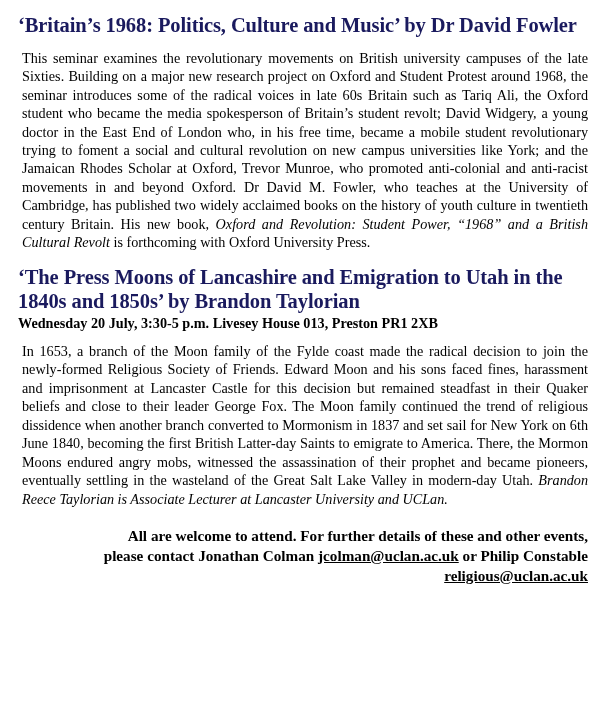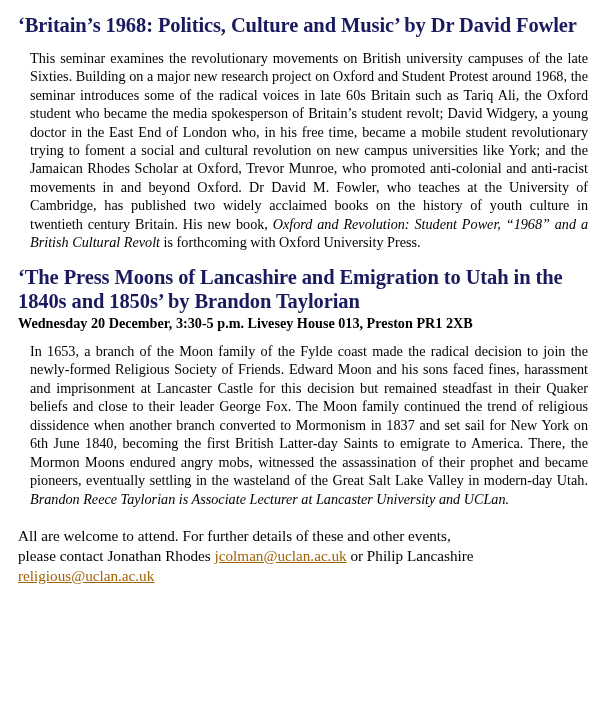--- a/index.html
+++ b/index.html
@@ -36,54 +36,54 @@
   .event-details {
     font-size: 14.2px;
     font-weight: bold;
     line-height: 1.25;
     margin: 2px 0 0 0;
   }
   .event-body {
     font-size: 14.2px;
     line-height: 1.30;
     text-align: justify;
-    margin: 11px 0 0 12px;
+    margin: 11px 0 0 4px;
   }
   .event-body-2 {
     margin-top: 9px;
   }
   .it { font-style: italic; }
   .closing {
     margin-top: 18px;
     font-size: 15.2px;
-    font-weight: normal;
-    text-align: left;
+    font-weight: bold;
+    text-align: right;
     line-height: 1.30;
   }
   .closing .line2 { display: block; }
   a.email {
-    color: #a16207;
+    color: #000000;
     text-decoration: underline;
   }
 </style>
 </head>
 <body>
 
 <div class="page">
 
   <div class="event">
     <h1 class="event-title">‘Britain’s 1968: Politics, Culture and Music’ by Dr David Fowler</h1>
     <p class="event-body"><span>This seminar examines the revolutionary movements on British university campuses of the late Sixties. Building on a major new research project on Oxford and Student Protest around 1968, the seminar introduces some of the radical voices in late 60s Britain such as Tariq Ali, the Oxford student who became the media spokesperson of Britain’s student revolt; David Widgery, a young doctor in the East End of London who, in his free time, became a mobile student revolutionary trying to foment a social and cultural revolution on new campus universities like York; and the Jamaican Rhodes Scholar at Oxford, Trevor Munroe, who promoted anti-colonial and anti-racist movements in and beyond Oxford. Dr David M. Fowler, who teaches at the University of Cambridge, has published two widely acclaimed books on the history of youth culture in twentieth century Britain. His new book, </span><span class="it">Oxford and Revolution: Student Power, “1968” and a British Cultural Revolt</span><span> is forthcoming with Oxford University Press.</span></p>
   </div>
 
   <div class="event">
     <h1 class="event-title event-title-2">‘The Press Moons of Lancashire and Emigration to Utah in the 1840s and 1850s’ by Brandon Taylorian</h1>
-    <p class="event-details">Wednesday 20 December, 3:30-5 p.m. Livesey House 013, Preston PR1 2XB</p>
+    <p class="event-details">Wednesday 20 July, 3:30-5 p.m. Livesey House 013, Preston PR1 2XB</p>
     <p class="event-body event-body-2"><span>In 1653, a branch of the Moon family of the Fylde coast made the radical decision to join the newly-formed Religious Society of Friends. Edward Moon and his sons faced fines, harassment and imprisonment at Lancaster Castle for this decision but remained steadfast in their Quaker beliefs and close to their leader George Fox. The Moon family continued the trend of religious dissidence when another branch converted to Mormonism in 1837 and set sail for New York on 6th June 1840, becoming the first British Latter-day Saints to emigrate to America. There, the Mormon Moons endured angry mobs, witnessed the assassination of their prophet and became pioneers, eventually settling in the wasteland of the Great Salt Lake Valley in modern-day Utah. </span><span class="it">Brandon Reece Taylorian is Associate Lecturer at Lancaster University and UCLan.</span><span></span></p>
   </div>
 
   <div class="closing">
     <span>All are welcome to attend. For further details of these and other events,</span>
-    <span class="line2"><span>please contact Jonathan Rhodes </span><a class="email" href="#">jcolman@uclan.ac.uk</a><span> or Philip Lancashire</span></span>
+    <span class="line2"><span>please contact Jonathan Colman </span><a class="email" href="#">jcolman@uclan.ac.uk</a><span> or Philip Constable</span></span>
     <span class="line2"><a class="email" href="#">religious@uclan.ac.uk</a></span>
   </div>
 
 </div>
 
 </body></html>

